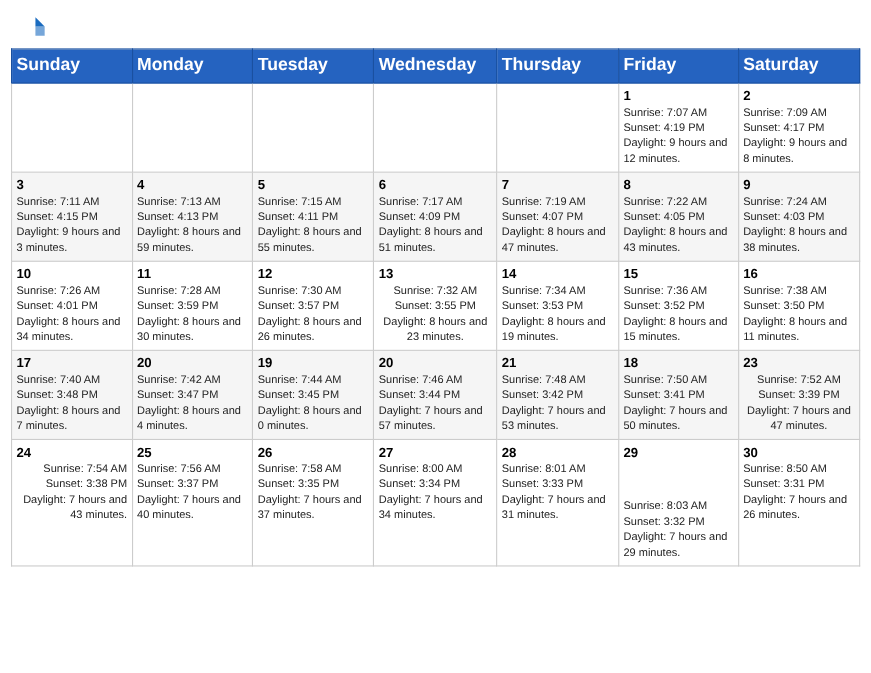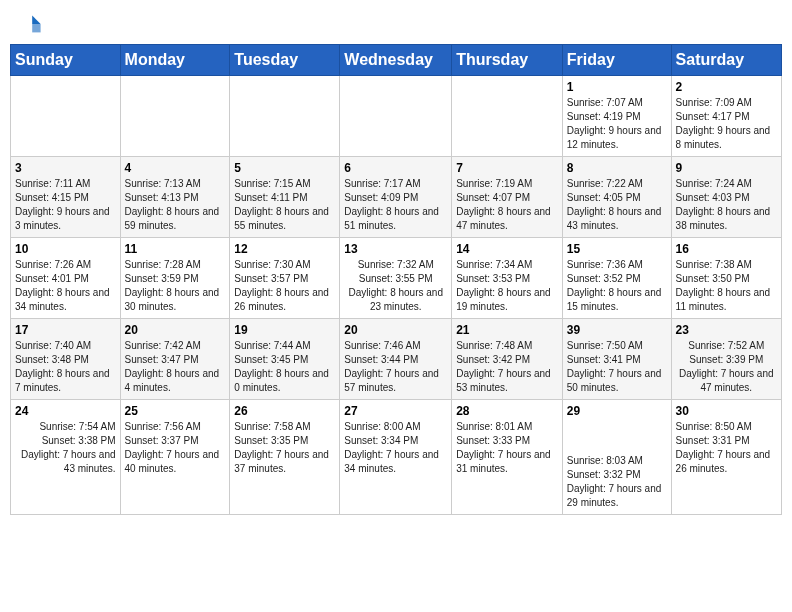--- a/index.html
+++ b/index.html
@@ -251,21 +251,21 @@
 Sunset: 3:44 PM
 Daylight: 7 hours and 57 minutes.</div>
         </td>
         <td>
           <span class="day-num">21</span>
           <div class="day-info" style="white-space: pre-line;">Sunrise: 7:48 AM
 Sunset: 3:42 PM
 Daylight: 7 hours and 53 minutes.</div>
         </td>
         <td>
-          <span class="day-num">39</span>
+          <span class="day-num">18</span>
           <div class="day-info" style="white-space: pre-line;">Sunrise: 7:50 AM
 Sunset: 3:41 PM
 Daylight: 7 hours and 50 minutes.</div>
         </td>
         <td>
           <span class="day-num">23</span>
           <div class="day-info" style="white-space: pre-line; text-align: center;">Sunrise: 7:52 AM
 Sunset: 3:39 PM
 Daylight: 7 hours and 47 minutes.</div>
         </td>

